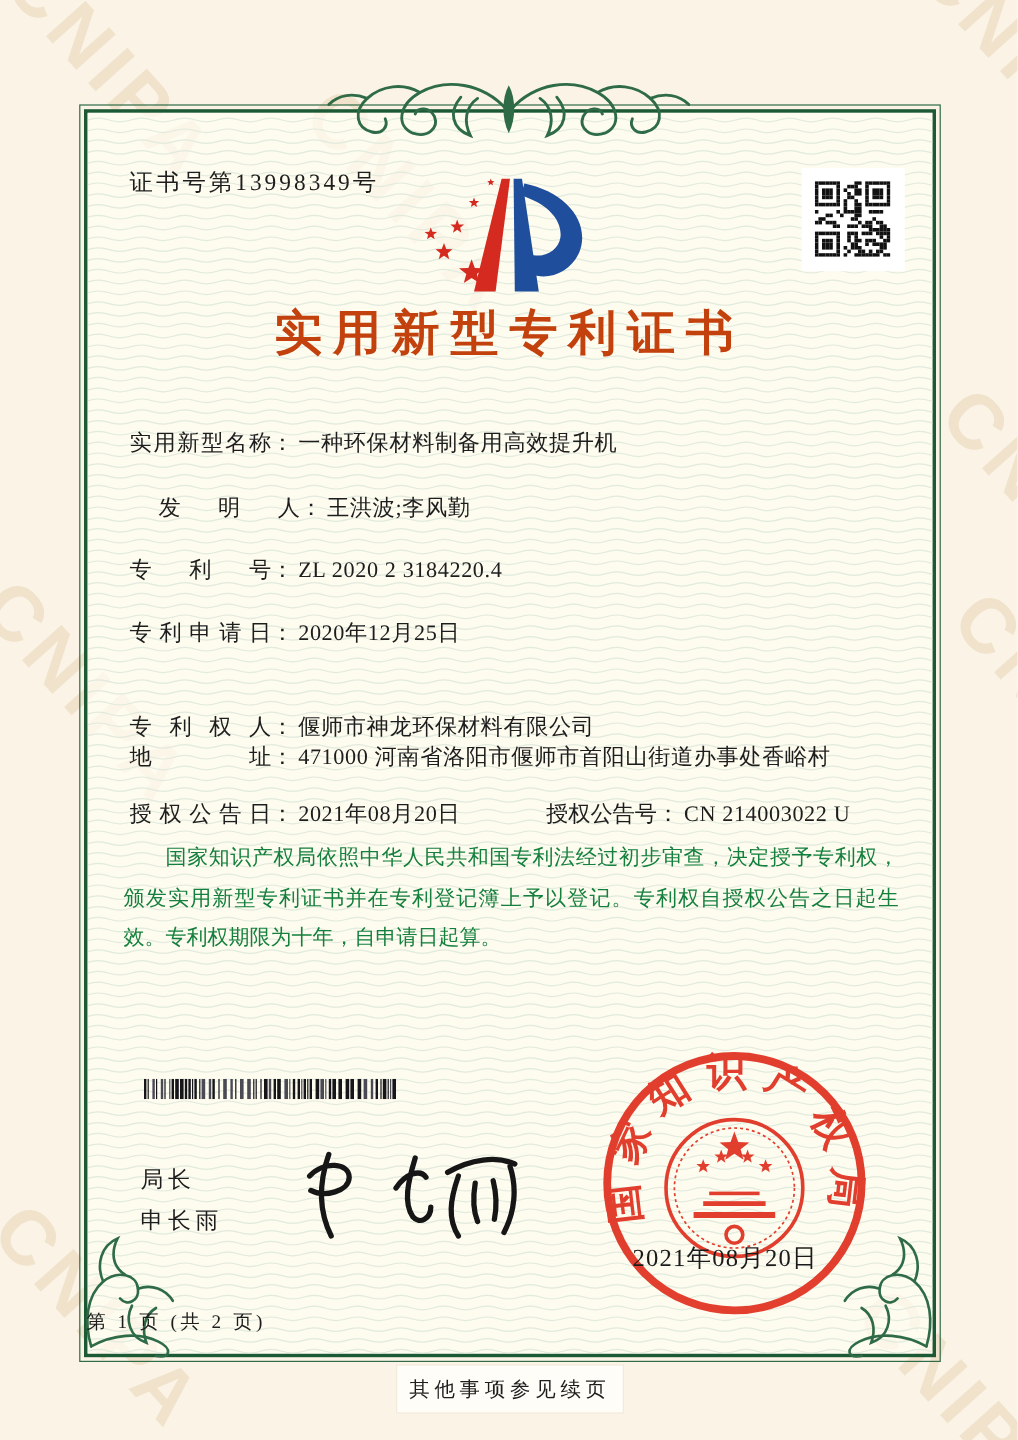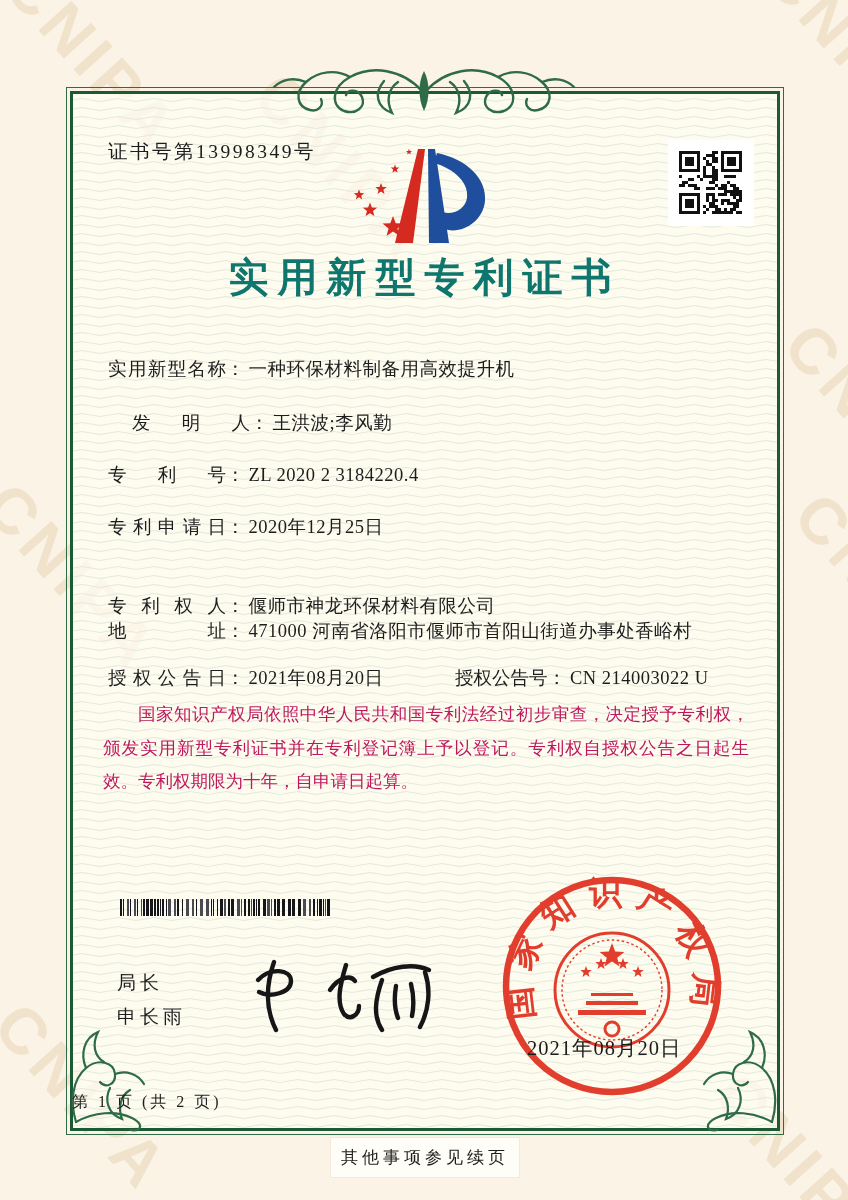--- a/index.html
+++ b/index.html
@@ -26,30 +26,30 @@
     position:absolute;inset:0;background:rgba(255,253,243,0.72);overflow:hidden;
   }
   .interior svg{position:absolute;left:0;top:0;}
   .ornament{position:absolute;z-index:2;}
   .cert-no{position:absolute;left:108px;top:138px;font-size:19.5px;letter-spacing:2.5px;z-index:3;}
   .logo{position:absolute;left:345px;top:143px;z-index:3;}
   .qr-box{position:absolute;left:668px;top:140px;width:86px;height:86px;background:#fff;z-index:3;}
   .qr-box svg{position:absolute;left:11px;top:11px;}
   .title{
     position:absolute;left:72px;top:250px;width:705px;text-align:center;
-    font-size:40px;font-weight:700;letter-spacing:9px;color:#0f766e;z-index:3;
+    font-size:40px;font-weight:700;letter-spacing:9px;color:#c2410c;z-index:3;
   }
   .field-row{position:absolute;left:108px;font-size:18.5px;z-index:3;white-space:nowrap;}
   .flabel{display:inline-block;width:118px;text-align:justify;text-align-last:justify;vertical-align:top;}
   .fcolon{display:inline-block;margin-right:4px;}
   .fvalue{letter-spacing:0.5px;}
   .grant2{position:absolute;left:347px;top:0;white-space:nowrap;}
   .body-text{
     position:absolute;left:103px;top:698px;width:646px;z-index:3;
-    font-size:17.5px;line-height:1.92;text-align:justify;color:#be185d;
+    font-size:17.5px;line-height:1.92;text-align:justify;color:#15803d;
   }
   .body-text p{margin:0;text-indent:2em;}
   .barcode{position:absolute;left:120px;top:899px;z-index:3;}
   .director-title{position:absolute;left:117px;top:970px;font-size:19px;letter-spacing:4px;z-index:3;}
   .director-name{position:absolute;left:117px;top:1004px;font-size:19px;letter-spacing:4px;z-index:3;}
   .signature{position:absolute;left:246px;top:950px;z-index:3;}
   .seal{position:absolute;left:498px;top:872px;z-index:4;}
   .seal-date{
     position:absolute;left:527px;top:1034px;font-size:20.5px;color:#1b1b1b;
     letter-spacing:1px;z-index:5;white-space:nowrap;

